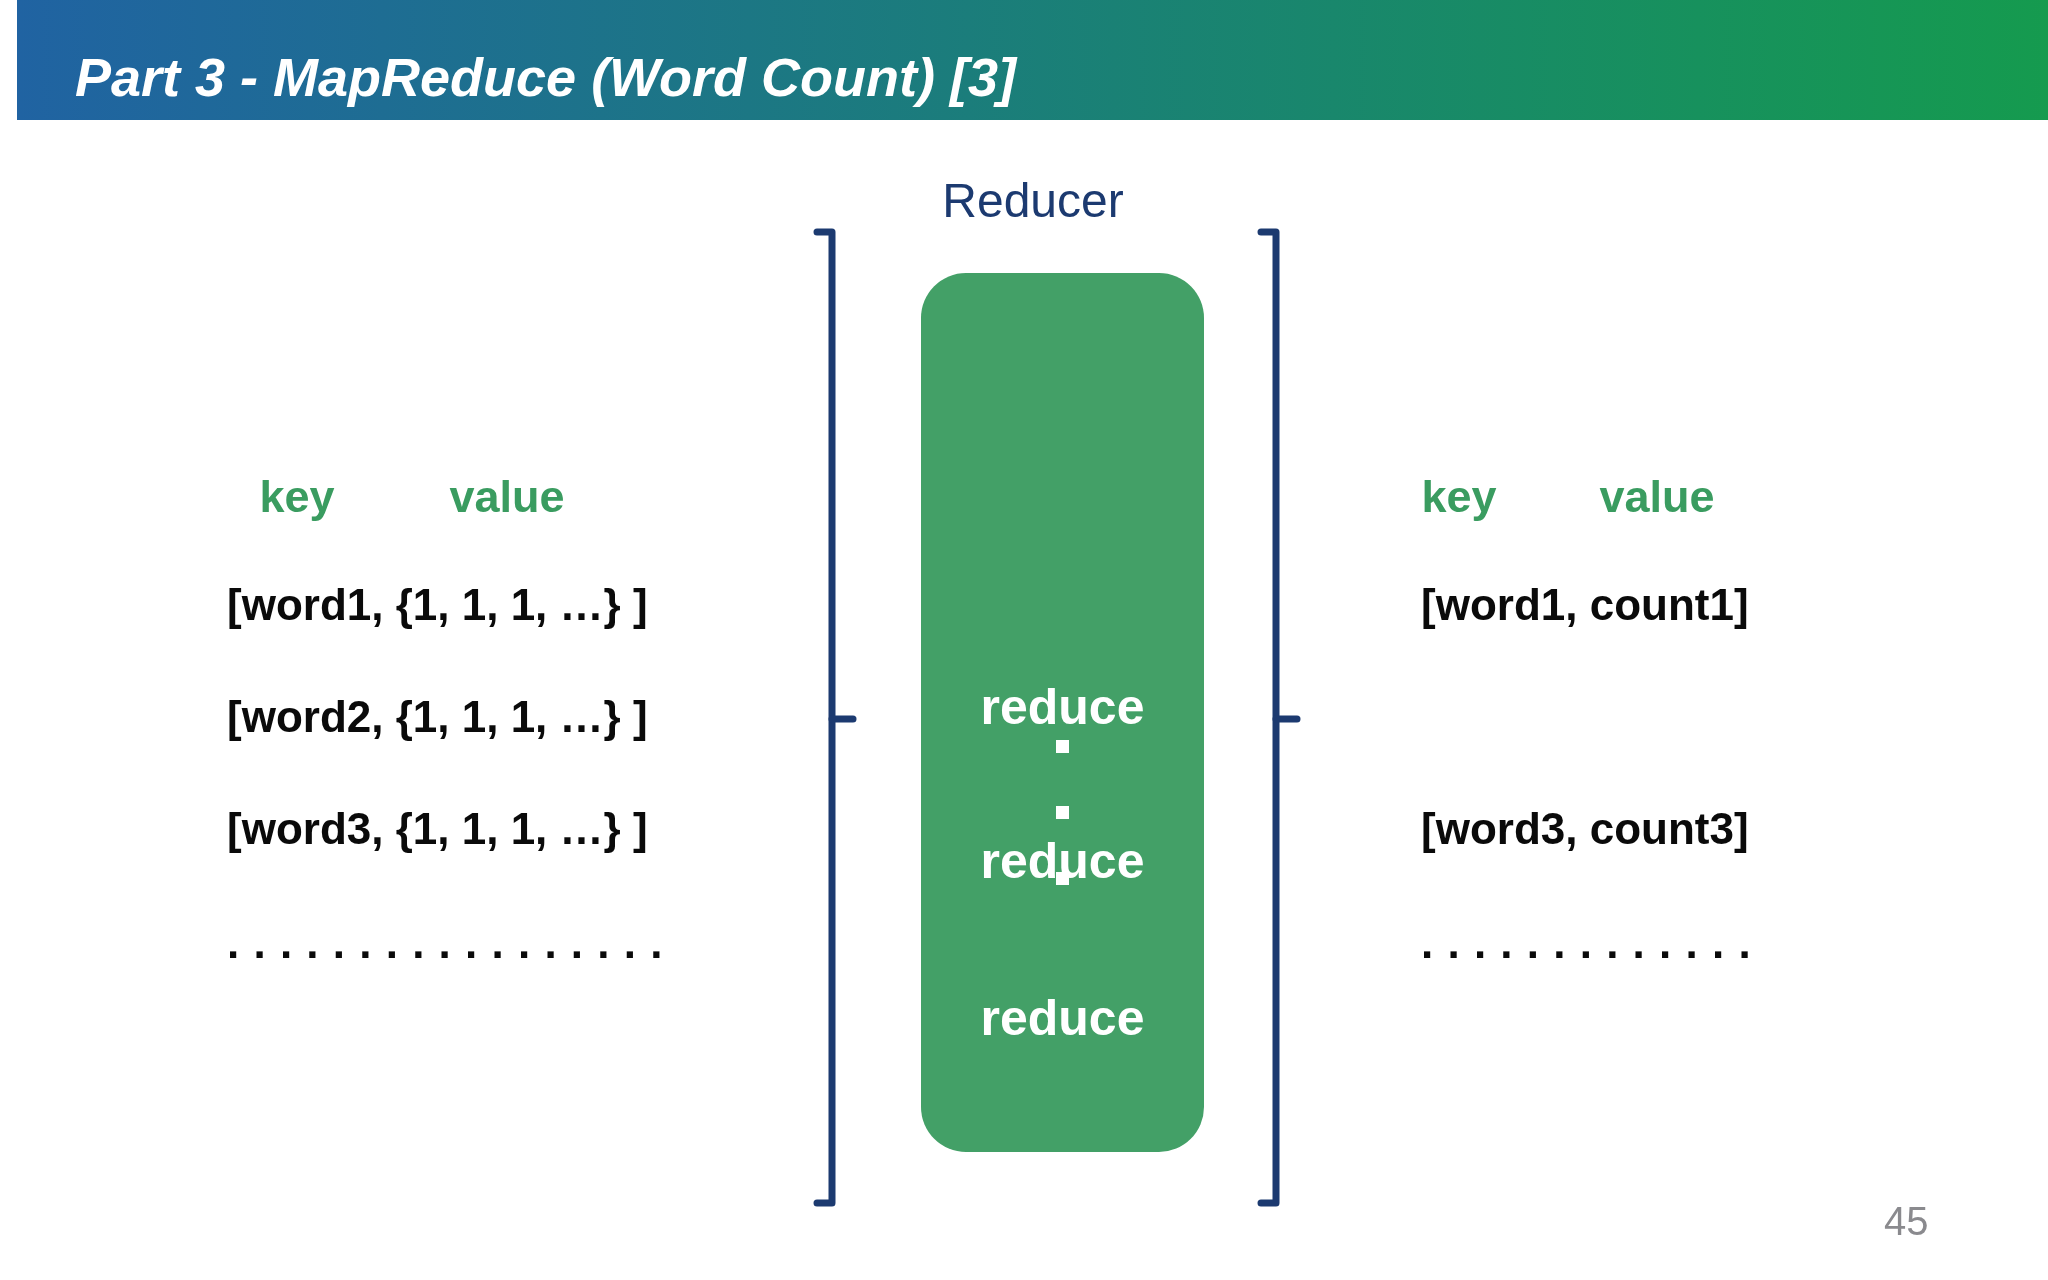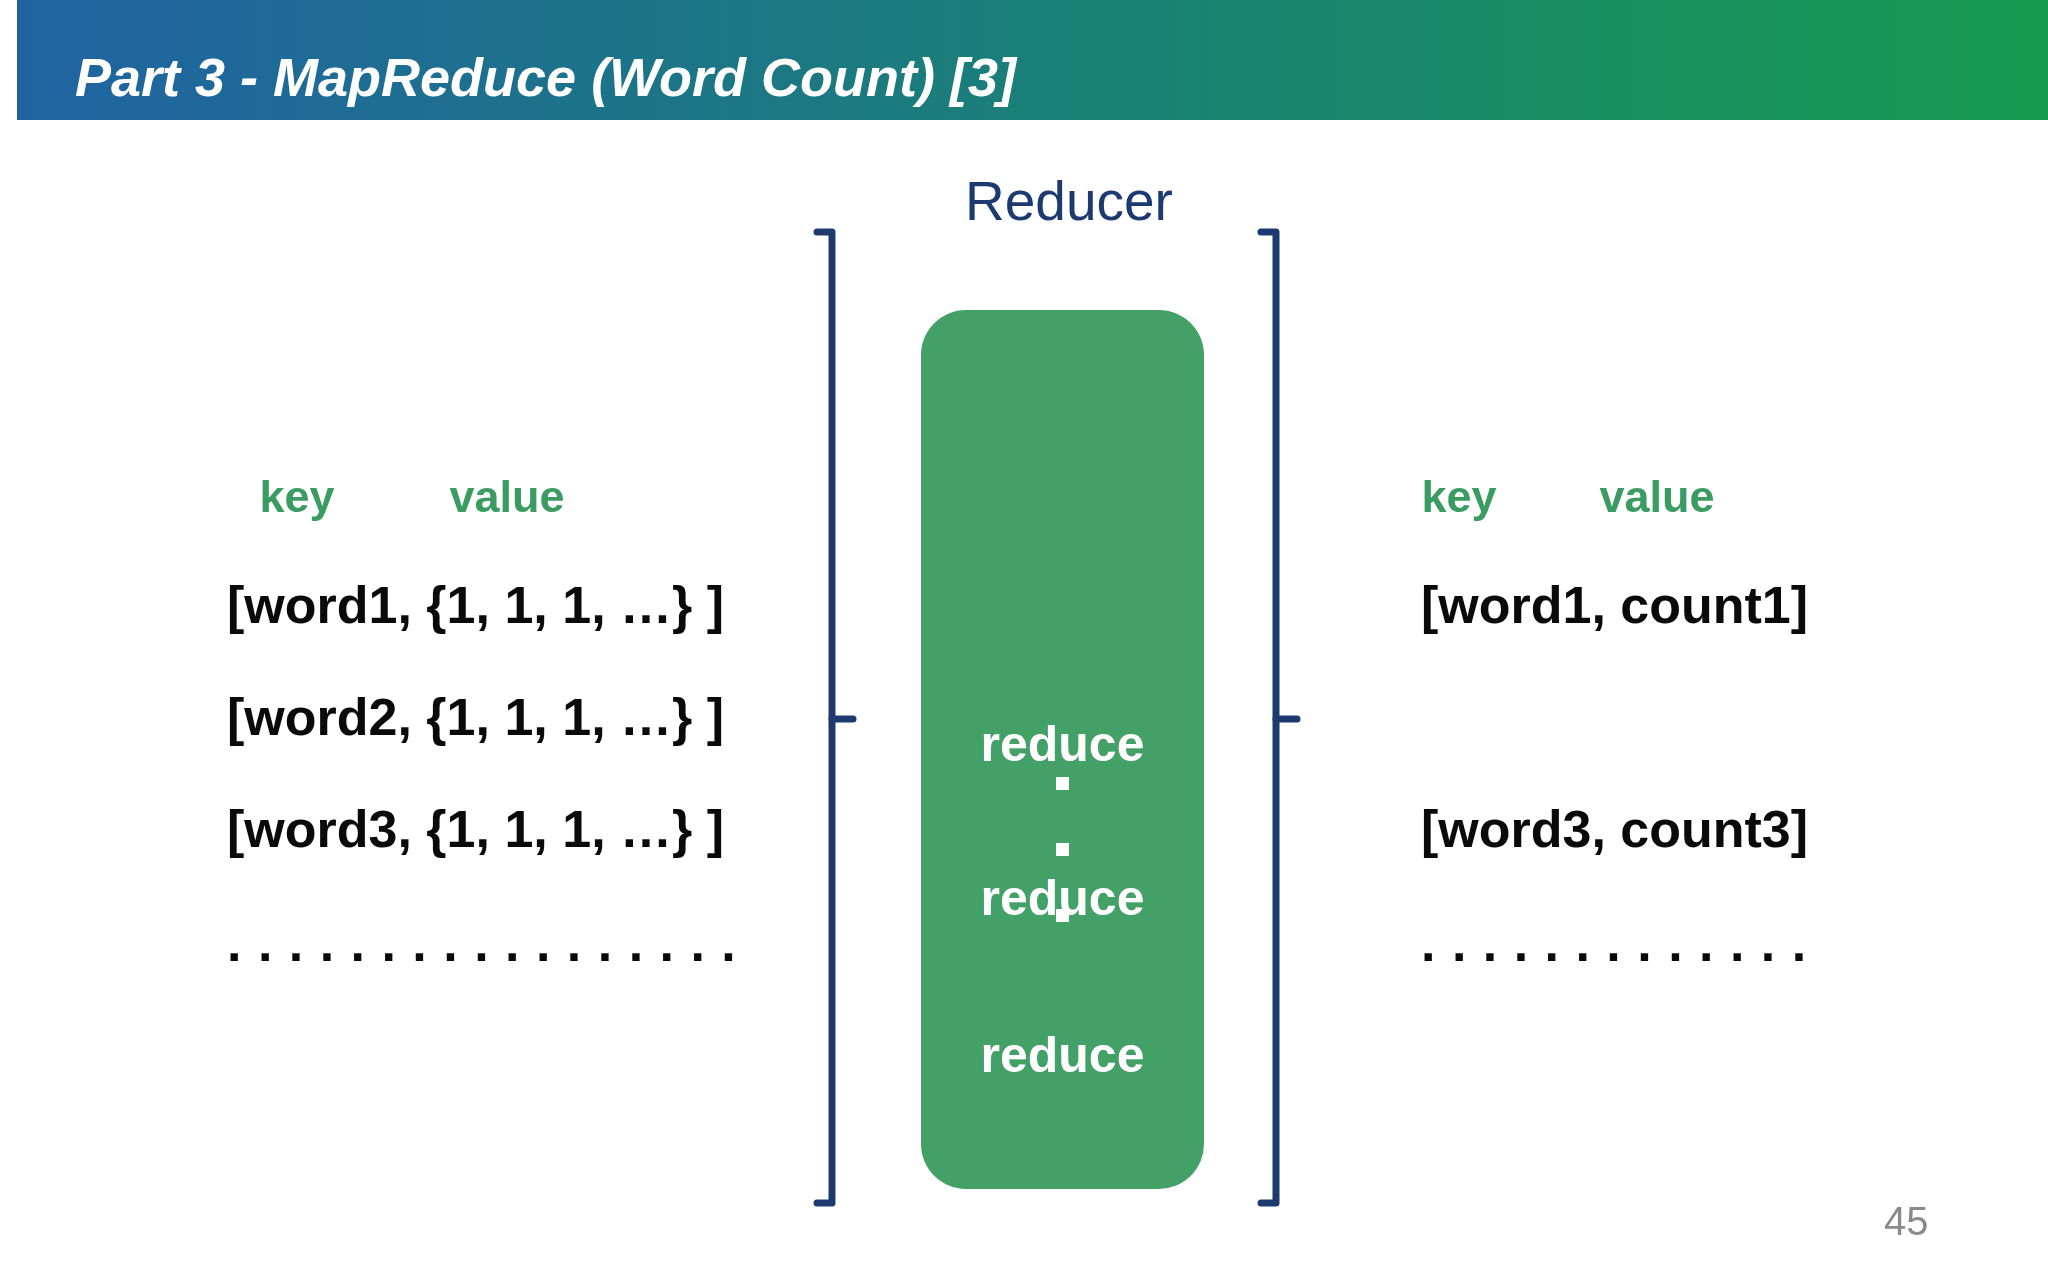--- a/index.html
+++ b/index.html
@@ -13,25 +13,25 @@
   }
   html,body{margin:0;padding:0;}
   body{font-family:"Liberation Sans","DejaVu Sans",sans-serif;}
   .slide{position:relative;width:2048px;height:1280px;background:#ffffff;overflow:hidden;}
 
   .header{position:absolute;left:17px;top:0;width:2048px;height:120px;
     background:linear-gradient(90deg,var(--header-gradient-start),var(--header-gradient-end));font-style:italic;}
   .title{position:absolute;left:58px;top:0;height:155px;line-height:155px;
     color:#ffffff;font-size:54px;font-weight:bold;white-space:nowrap;}
 
-  .reducer-label{position:absolute;left:919px;top:163px;width:300px;height:76px;line-height:76px;
-    text-align:center;color:var(--navy);font-size:55px;font-weight:normal;}
+  .reducer-label{position:absolute;left:883px;top:163px;width:300px;height:76px;line-height:76px;
+    text-align:center;color:var(--navy);font-size:48px;font-weight:normal;}
 
   .reduce-box{position:absolute;left:921px;top:273px;width:283px;height:879px;
-    background:var(--reduce-box-green);border-radius:45px;margin-top:37px;}
+    background:var(--reduce-box-green);border-radius:45px;}
   .reduce-word{position:absolute;left:0;width:100%;height:70px;line-height:70px;
     text-align:center;color:#ffffff;font-size:50px;font-weight:bold;}
   .reduce-word.r1{top:399px;}
   .reduce-word.r2{top:553px;}
   .reduce-word.r3{top:710px;}
   .vertical-ellipsis{position:absolute;left:0;top:467px;width:100%;height:145px;
     display:flex;flex-direction:column;justify-content:space-between;align-items:center;}
   .vdot{width:13px;height:13px;background:#ffffff;}
 
   .brace{position:absolute;top:228px;width:48px;height:982px;}
@@ -39,21 +39,21 @@
   .brace.right{left:1255px;}
 
   .kv-header{position:absolute;top:470px;height:54px;line-height:54px;
     transform:translateX(-50%);color:var(--kv-header-green);font-size:45px;font-weight:bold;white-space:nowrap;margin-left:7px;}
   .kv-key-left{left:290px;}
   .kv-value-left{left:500px;}
   .kv-key-right{left:1452px;}
   .kv-value-right{left:1650px;}
 
   .kv-row{position:absolute;height:70px;line-height:70px;color:var(--row-text);
-    font-size:52px;font-weight:bold;white-space:nowrap;}
+    font-size:44px;font-weight:bold;white-space:nowrap;}
   .left-col{left:227px;}
   .right-col{left:1421px;}
   .row-1{top:570px;}
   .row-2{top:682px;}
   .row-3{top:794px;}
   .dots-row{top:908px;letter-spacing:1px;}
 
   .page-number{position:absolute;left:1884px;top:1196px;height:50px;line-height:50px;
     color:var(--page-number-gray);font-size:40px;}
 </style>

